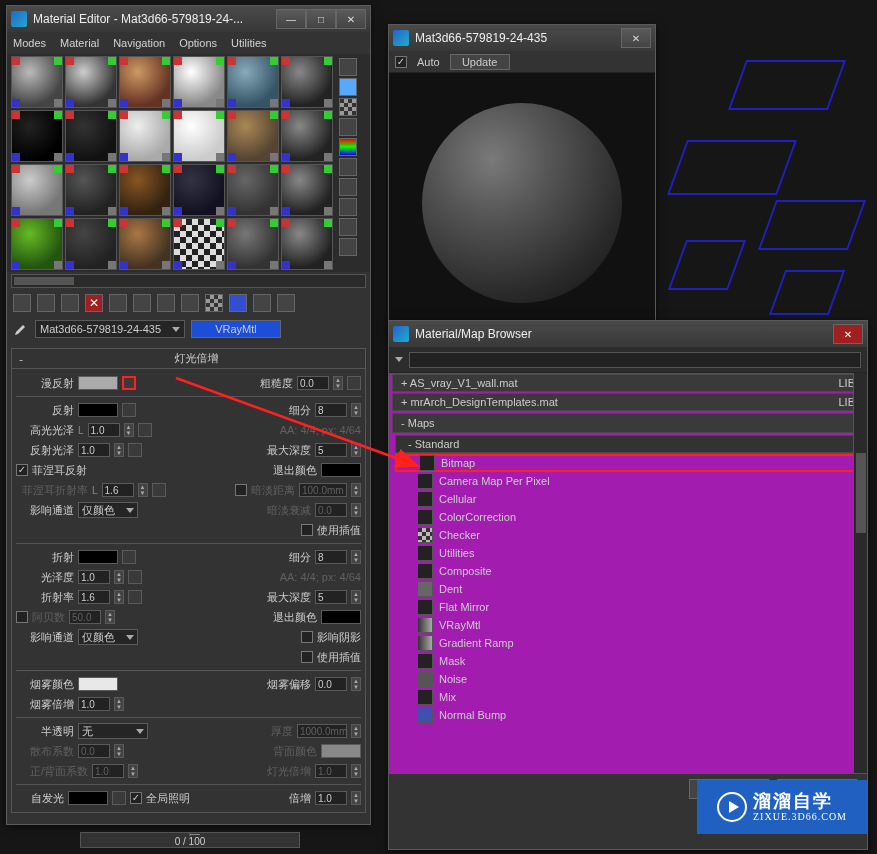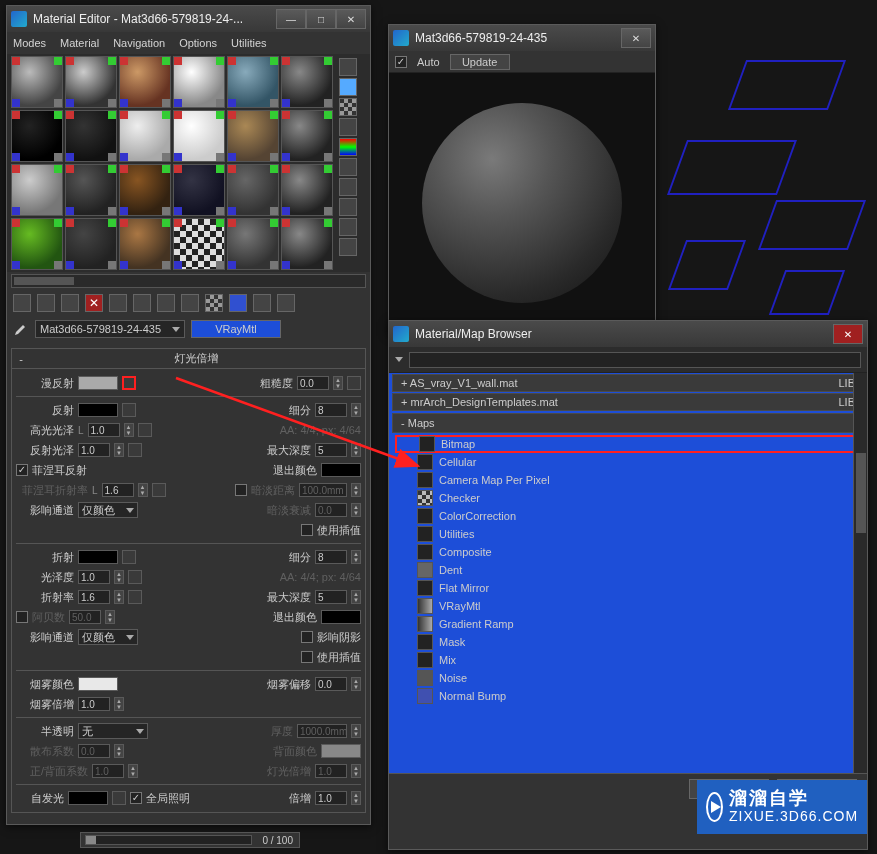--- a/index.html
+++ b/index.html
@@ -69,21 +69,21 @@
 .preview-win { left: 388px; top: 24px; width: 268px; height: 310px; }
 .preview-bar { height:22px; background:#333; display:flex; align-items:center; padding:0 6px; gap:10px; border-bottom:1px solid #222;}
 .preview-body { flex:1; background:#111; display:flex; align-items:center; justify-content:center; height: 260px;}
 .preview-sphere { width: 200px; height:200px; border-radius:50%; background: radial-gradient(circle at 35% 28%, #7a7a7a 0%, #555 30%, #2a2a2a 70%, #111 100%); }
 
 
 .browser-win { left: 388px; top: 320px; width: 480px; height: 530px; }
 .browser-win .titlebar { background: linear-gradient(#4a4a4a,#383838);}
 .browser-search { height:26px; background:#2c2c2c; display:flex; align-items:center; padding:0 6px; gap:6px; border-bottom:1px solid #222;}
 .search-input { flex:1; height:16px; background:#222; border:1px solid #555;}
-.browser-body { background:#1d4ed8; height: 430px; overflow:hidden; position:relative;}
+.browser-body { background:#a21caf; height: 430px; overflow:hidden; position:relative;}
 .lib-row { display:flex; align-items:center; padding:2px 8px; background:#3a3a3a; border:1px solid #4a4a4a; margin:1px 3px; color:#ccc; justify-content:space-between;}
 .group-header { display:flex; align-items:center; padding:3px 8px; background:#3a3a3a; border:1px solid #4a4a4a; margin:2px 3px; color:#ccc;}
 .sub-header { display:flex; align-items:center; padding:2px 12px; background:#333; color:#ccc; margin:1px 6px; border:1px solid #4a4a4a;}
 .map-item { display:flex; align-items:center; padding:1px 0 1px 28px; color:#ccc; gap:6px; height:18px;}
 .map-item.highlight { border:2px solid #ff2020; margin:0 6px; padding-left:22px;}
 .map-icon { width:16px; height:16px; background:#222; border:1px solid #555;}
 .map-icon.checker { background: repeating-conic-gradient(#bbb 0 25%, #333 0 50%) 0 0/8px 8px;}
 .map-icon.dent { background:#666; background-image: radial-gradient(#444 20%, transparent 20%); background-size:4px 4px;}
 .map-icon.falloff { background: linear-gradient(#bbb,#333);}
 .map-icon.gradient { background: linear-gradient(90deg,#333,#aaa);}
@@ -97,24 +97,24 @@
 
 
 .arrow-svg { position:absolute; left:170px; top:370px; width:260px; height:100px; pointer-events:none; z-index:50;}
 
 
 .watermark { position:absolute; right:10px; bottom:20px; width:170px; height:54px; background:#2060c0; display:flex; align-items:center; justify-content:center; gap:6px; padding:14px;}
 .watermark .logo-circle { width:30px;height:30px;border:2px solid #fff;border-radius:50%;display:flex;align-items:center;justify-content:center;}
 .watermark .logo-circle::after { content:""; width:0;height:0;border-left:10px solid #fff;border-top:6px solid transparent;border-bottom:6px solid transparent; margin-left:3px;}
 .watermark .wm-text { color:#fff; display:flex; flex-direction:column; line-height:1.1;}
 .watermark .wm-text .big { font-size:18px; font-weight:bold; letter-spacing:2px;}
-.watermark .wm-text .small { font-size:14px; letter-spacing:1px;}
-
-
-.progress-bar { position:absolute; left:80px; bottom:6px; width:220px; height:16px; background:#333; border:1px solid #555; display:flex; align-items:center;}
+.watermark .wm-text .small { font-size:10px; letter-spacing:1px;font-family:Liberation Serif, serif;}
+
+
+.progress-bar { position:absolute; left:80px; bottom:6px; width:220px; height:16px; background:#333; border:1px solid #555; display:flex; align-items:center;flex-direction:column;}
 .progress-bar .track { position:relative; flex:1; height:10px; margin:0 4px; background:#222; border:1px solid #555;}
 .progress-bar .thumb { position:absolute; left:0; top:0; bottom:0; width:10px; background:#888;}
 .progress-text { color:#ccc; font-size:10px; padding:0 6px;}
 </style>
 </head>
 <body>
 
 <div class="viewport-bg">
   <div class="wireframe" style="right:40px;top:60px;width:100px;height:50px;"></div>
   <div class="wireframe" style="right:90px;top:140px;width:110px;height:55px;"></div>
@@ -575,43 +575,44 @@
   <div class="browser-body">
     <div class="lib-row">
         <span>+ AS_vray_V1_wall.mat</span>
         <span>LIB</span>
       </div>
     <div class="lib-row">
         <span>+ mrArch_DesignTemplates.mat</span>
         <span>LIB</span>
       </div>
     <div class="group-header">- Maps</div>
+    <div class="sub-header">- Standard</div>
 
     <div class="map-item highlight">
         <div class="map-icon"></div>
         <span>Bitmap</span>
       </div>
     <div class="map-item">
         <div class="map-icon"></div>
+        <span>Camera Map Per Pixel</span>
+      </div>
+    <div class="map-item">
+        <div class="map-icon"></div>
         <span>Cellular</span>
       </div>
     <div class="map-item">
         <div class="map-icon"></div>
-        <span>Camera Map Per Pixel</span>
+        <span>ColorCorrection</span>
       </div>
     <div class="map-item">
         <div class="map-icon checker"></div>
         <span>Checker</span>
       </div>
     <div class="map-item">
         <div class="map-icon"></div>
-        <span>ColorCorrection</span>
-      </div>
-    <div class="map-item">
-        <div class="map-icon"></div>
         <span>Utilities</span>
       </div>
     <div class="map-item">
         <div class="map-icon"></div>
         <span>Composite</span>
       </div>
     <div class="map-item">
         <div class="map-icon dent"></div>
         <span>Dent</span>
       </div>
@@ -625,26 +626,26 @@
       </div>
     <div class="map-item">
         <div class="map-icon gradient"></div>
         <span>Gradient Ramp</span>
       </div>
     <div class="map-item">
         <div class="map-icon"></div>
         <span>Mask</span>
       </div>
     <div class="map-item">
-        <div class="map-icon"></div>
-        <span>Mix</span>
-      </div>
-    <div class="map-item">
         <div class="map-icon noise"></div>
         <span>Noise</span>
+      </div>
+    <div class="map-item">
+        <div class="map-icon"></div>
+        <span>Mix</span>
       </div>
     <div class="map-item">
         <div class="map-icon nbump"></div>
         <span>Normal Bump</span>
       </div>
 
     <div class="browser-scroll"></div>
     <div class="browser-footer">
       <div class="footer-btn">OK</div>
       <div class="footer-btn">Cancel</div>

